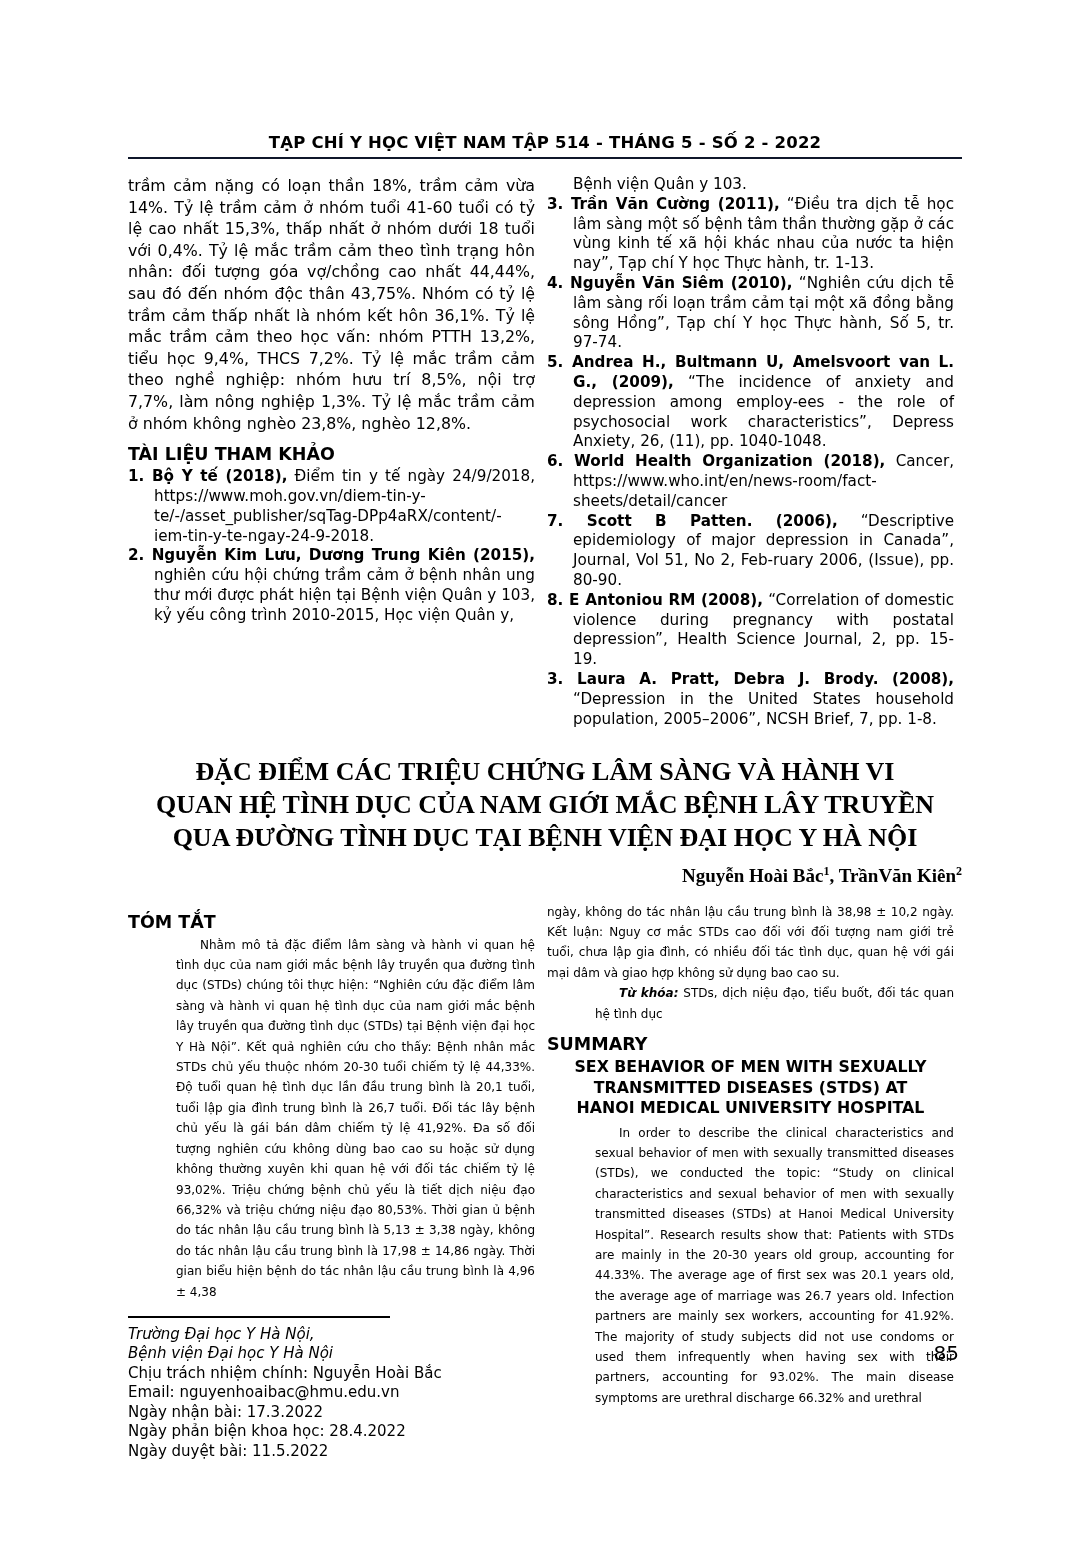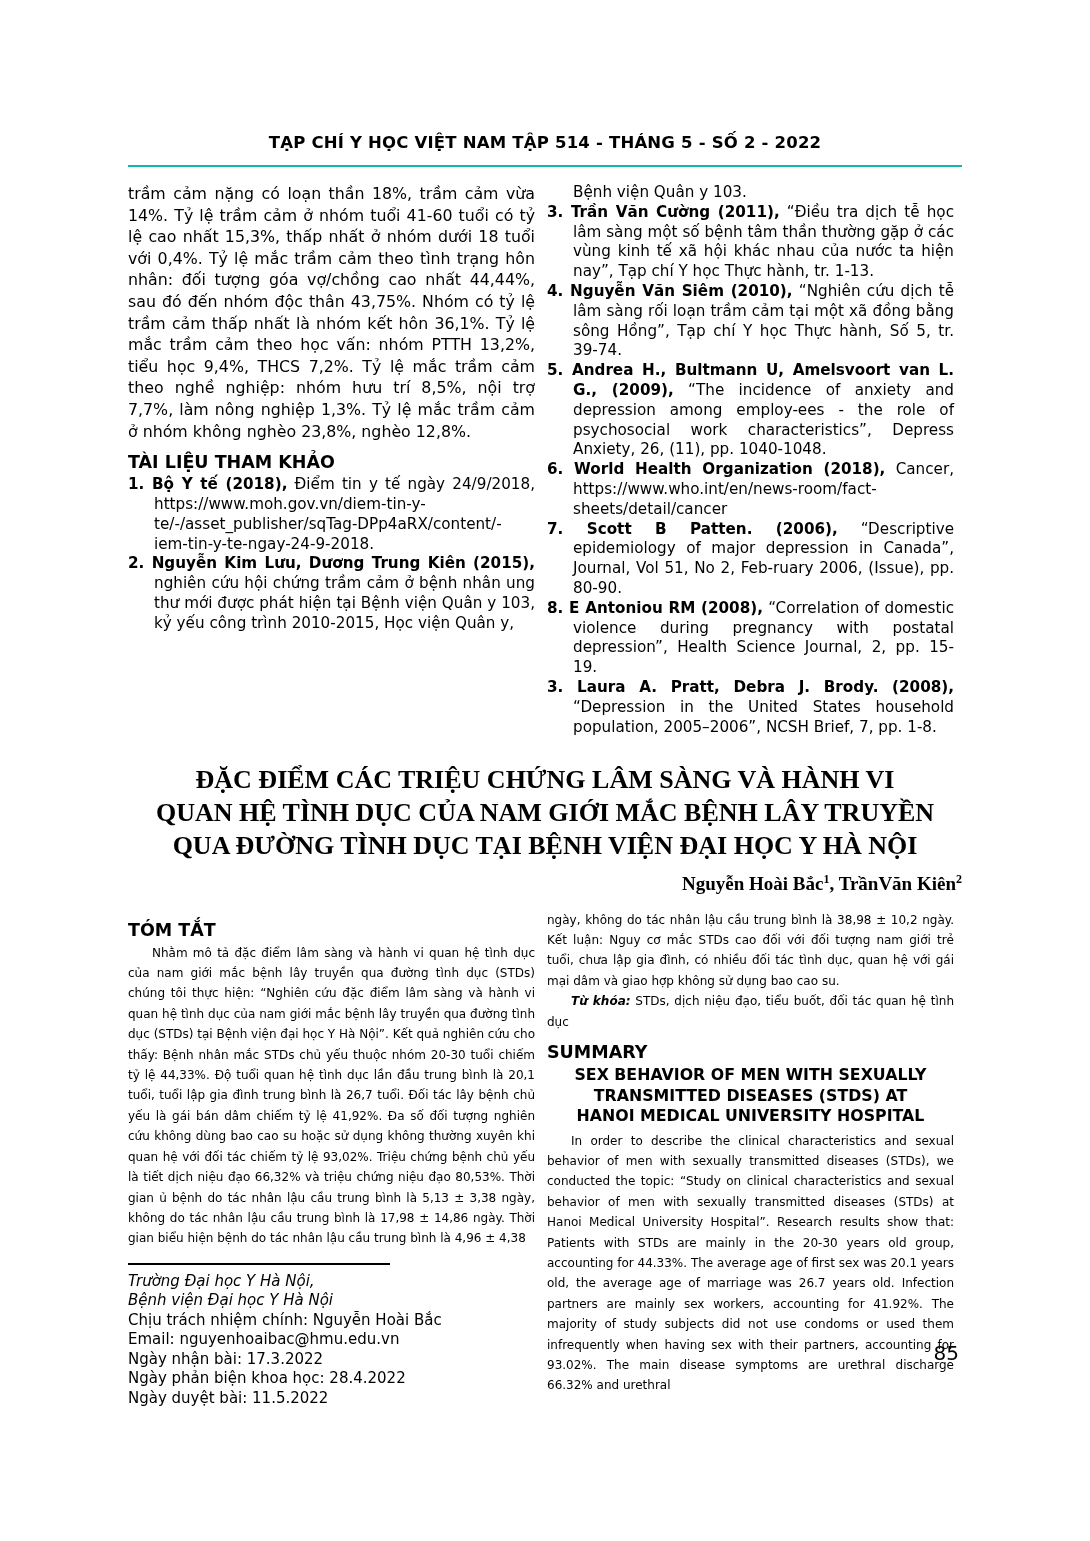--- a/index.html
+++ b/index.html
@@ -7,31 +7,31 @@
     position:relative;
     width:1090px;height:1541px;
     background:#ffffff;color:#000;
     box-sizing:border-box;
     padding:133px 128px 0 128px;
     overflow:hidden;
     font-family:"DejaVu Sans",sans-serif;
   }
   .header-line{
     text-align:center;font-weight:bold;font-size:16.5px;
-    padding-bottom:13px;border-bottom:2px solid #14b8a6;letter-spacing:.2px;
+    padding-bottom:5px;border-bottom:2px solid #0f172a;letter-spacing:.2px;
   }
   .cols{display:flex;gap:12px;}
   .col{width:407px;box-sizing:border-box;}
   .sec1{margin-top:16px;}
   .sec2{margin-top:14px;}
   p{margin:0;}
   .just{text-align:justify;}
   .body1{font-size:15.8px;line-height:21.6px;}
   .body2{font-size:12px;line-height:20.4px;}
-  .indent{text-indent:24px;}
+  .indent{text-indent:24px;margin-left:48px;}
   h3{
     font-size:17.5px;margin:10px 0 3px 0;font-weight:bold;
     font-family:"DejaVu Sans",sans-serif;
   }
   .ref{
     font-size:15.2px;line-height:19.8px;text-align:justify;
     padding-left:26px;text-indent:-26px;overflow-wrap:break-word;
   }
   .ref b{font-weight:bold;}
   .ref-cont{
@@ -70,21 +70,21 @@
   <div class="cols sec1">
     <div class="col">
       <p class="just body1">trầm cảm nặng có loạn thần 18%, trầm cảm vừa 14%. Tỷ lệ trầm cảm ở nhóm tuổi 41-60 tuổi có tỷ lệ cao nhất 15,3%, thấp nhất ở nhóm dưới 18 tuổi với 0,4%. Tỷ lệ mắc trầm cảm theo tình trạng hôn nhân: đối tượng góa vợ/chồng cao nhất 44,44%, sau đó đến nhóm độc thân 43,75%. Nhóm có tỷ lệ trầm cảm thấp nhất là nhóm kết hôn 36,1%. Tỷ lệ mắc trầm cảm theo học vấn: nhóm PTTH 13,2%, tiểu học 9,4%, THCS 7,2%. Tỷ lệ mắc trầm cảm theo nghề nghiệp: nhóm hưu trí 8,5%, nội trợ 7,7%, làm nông nghiệp 1,3%. Tỷ lệ mắc trầm cảm ở nhóm không nghèo 23,8%, nghèo 12,8%.</p>
       <h3>TÀI LIỆU THAM KHẢO</h3>
       <p class="ref"><b>1. Bộ Y tế (2018),</b> <span>Điểm tin y tế ngày 24/9/2018, https://www.moh.gov.vn/diem-tin-y-te/-/asset_publisher/sqTag-DPp4aRX/content/-iem-tin-y-te-ngay-24-9-2018.</span></p>
       <p class="ref"><b>2. Nguyễn Kim Lưu, Dương Trung Kiên (2015),</b> <span>nghiên cứu hội chứng trầm cảm ở bệnh nhân ung thư mới được phát hiện tại Bệnh viện Quân y 103, kỷ yếu công trình 2010-2015, Học viện Quân y,</span></p>
     </div>
     <div class="col">
       <p class="ref-cont">Bệnh viện Quân y 103.</p>
       <p class="ref"><b>3. Trần Văn Cường (2011),</b> <span>“Điều tra dịch tễ học lâm sàng một số bệnh tâm thần thường gặp ở các vùng kinh tế xã hội khác nhau của nước ta hiện nay”, Tạp chí Y học Thực hành, tr. 1-13.</span></p>
-      <p class="ref"><b>4. Nguyễn Văn Siêm (2010),</b> <span>“Nghiên cứu dịch tễ lâm sàng rối loạn trầm cảm tại một xã đồng bằng sông Hồng”, Tạp chí Y học Thực hành, Số 5, tr. 39-74.</span></p>
+      <p class="ref"><b>4. Nguyễn Văn Siêm (2010),</b> <span>“Nghiên cứu dịch tễ lâm sàng rối loạn trầm cảm tại một xã đồng bằng sông Hồng”, Tạp chí Y học Thực hành, Số 5, tr. 97-74.</span></p>
       <p class="ref"><b>5. Andrea H., Bultmann U, Amelsvoort van L. G., (2009),</b> <span>“The incidence of anxiety and depression among employ-ees - the role of psychosocial work characteristics”, Depress Anxiety, 26, (11), pp. 1040-1048.</span></p>
       <p class="ref"><b>6. World Health Organization (2018),</b> <span>Cancer, https://www.who.int/en/news-room/fact-sheets/detail/cancer</span></p>
       <p class="ref"><b>7. Scott B Patten. (2006),</b> <span>“Descriptive epidemiology of major depression in Canada”, Journal, Vol 51, No 2, Feb-ruary 2006, (Issue), pp. 80-90.</span></p>
       <p class="ref"><b>8. E Antoniou RM (2008),</b> <span>“Correlation of domestic violence during pregnancy with postatal depression”, Health Science Journal, 2, pp. 15- 19.</span></p>
       <p class="ref"><b>3. Laura A. Pratt, Debra J. Brody. (2008),</b> <span>“Depression in the United States household population, 2005–2006”, NCSH Brief, 7, pp. 1-8.</span></p>
     </div>
   </div>
 
   <div class="title-block">
     <div>ĐẶC ĐIỂM CÁC TRIỆU CHỨNG LÂM SÀNG VÀ HÀNH VI</div>

